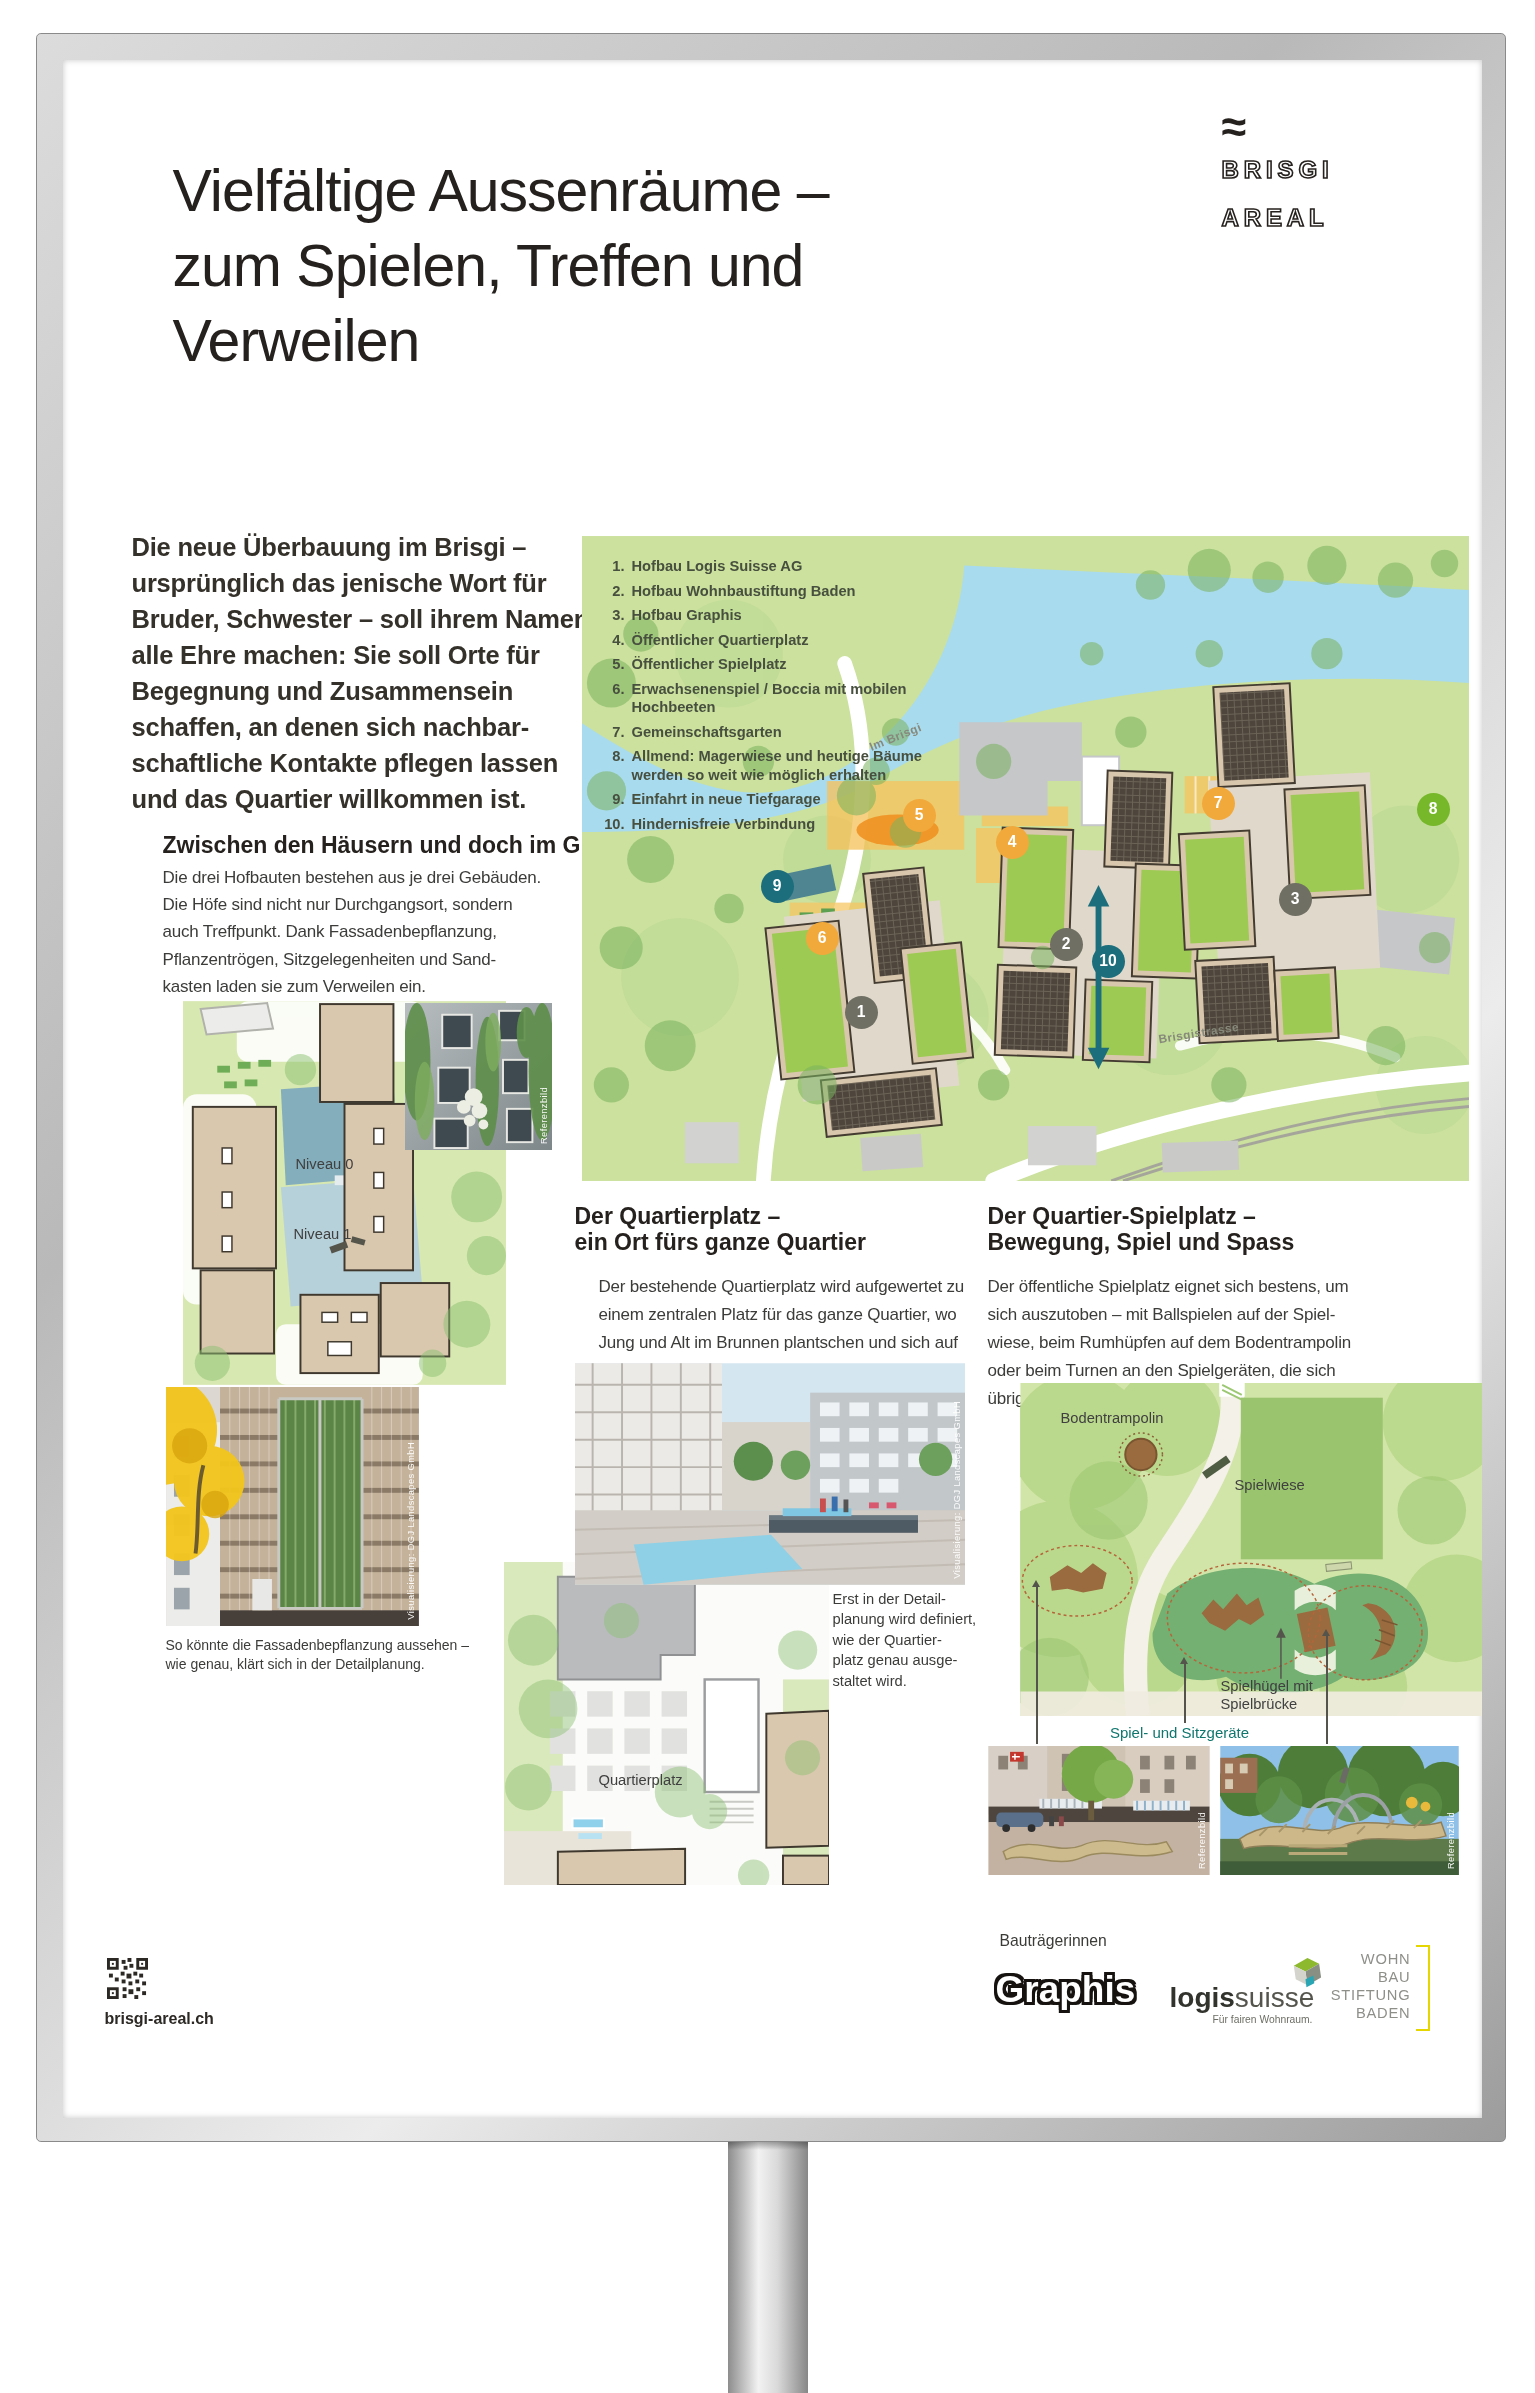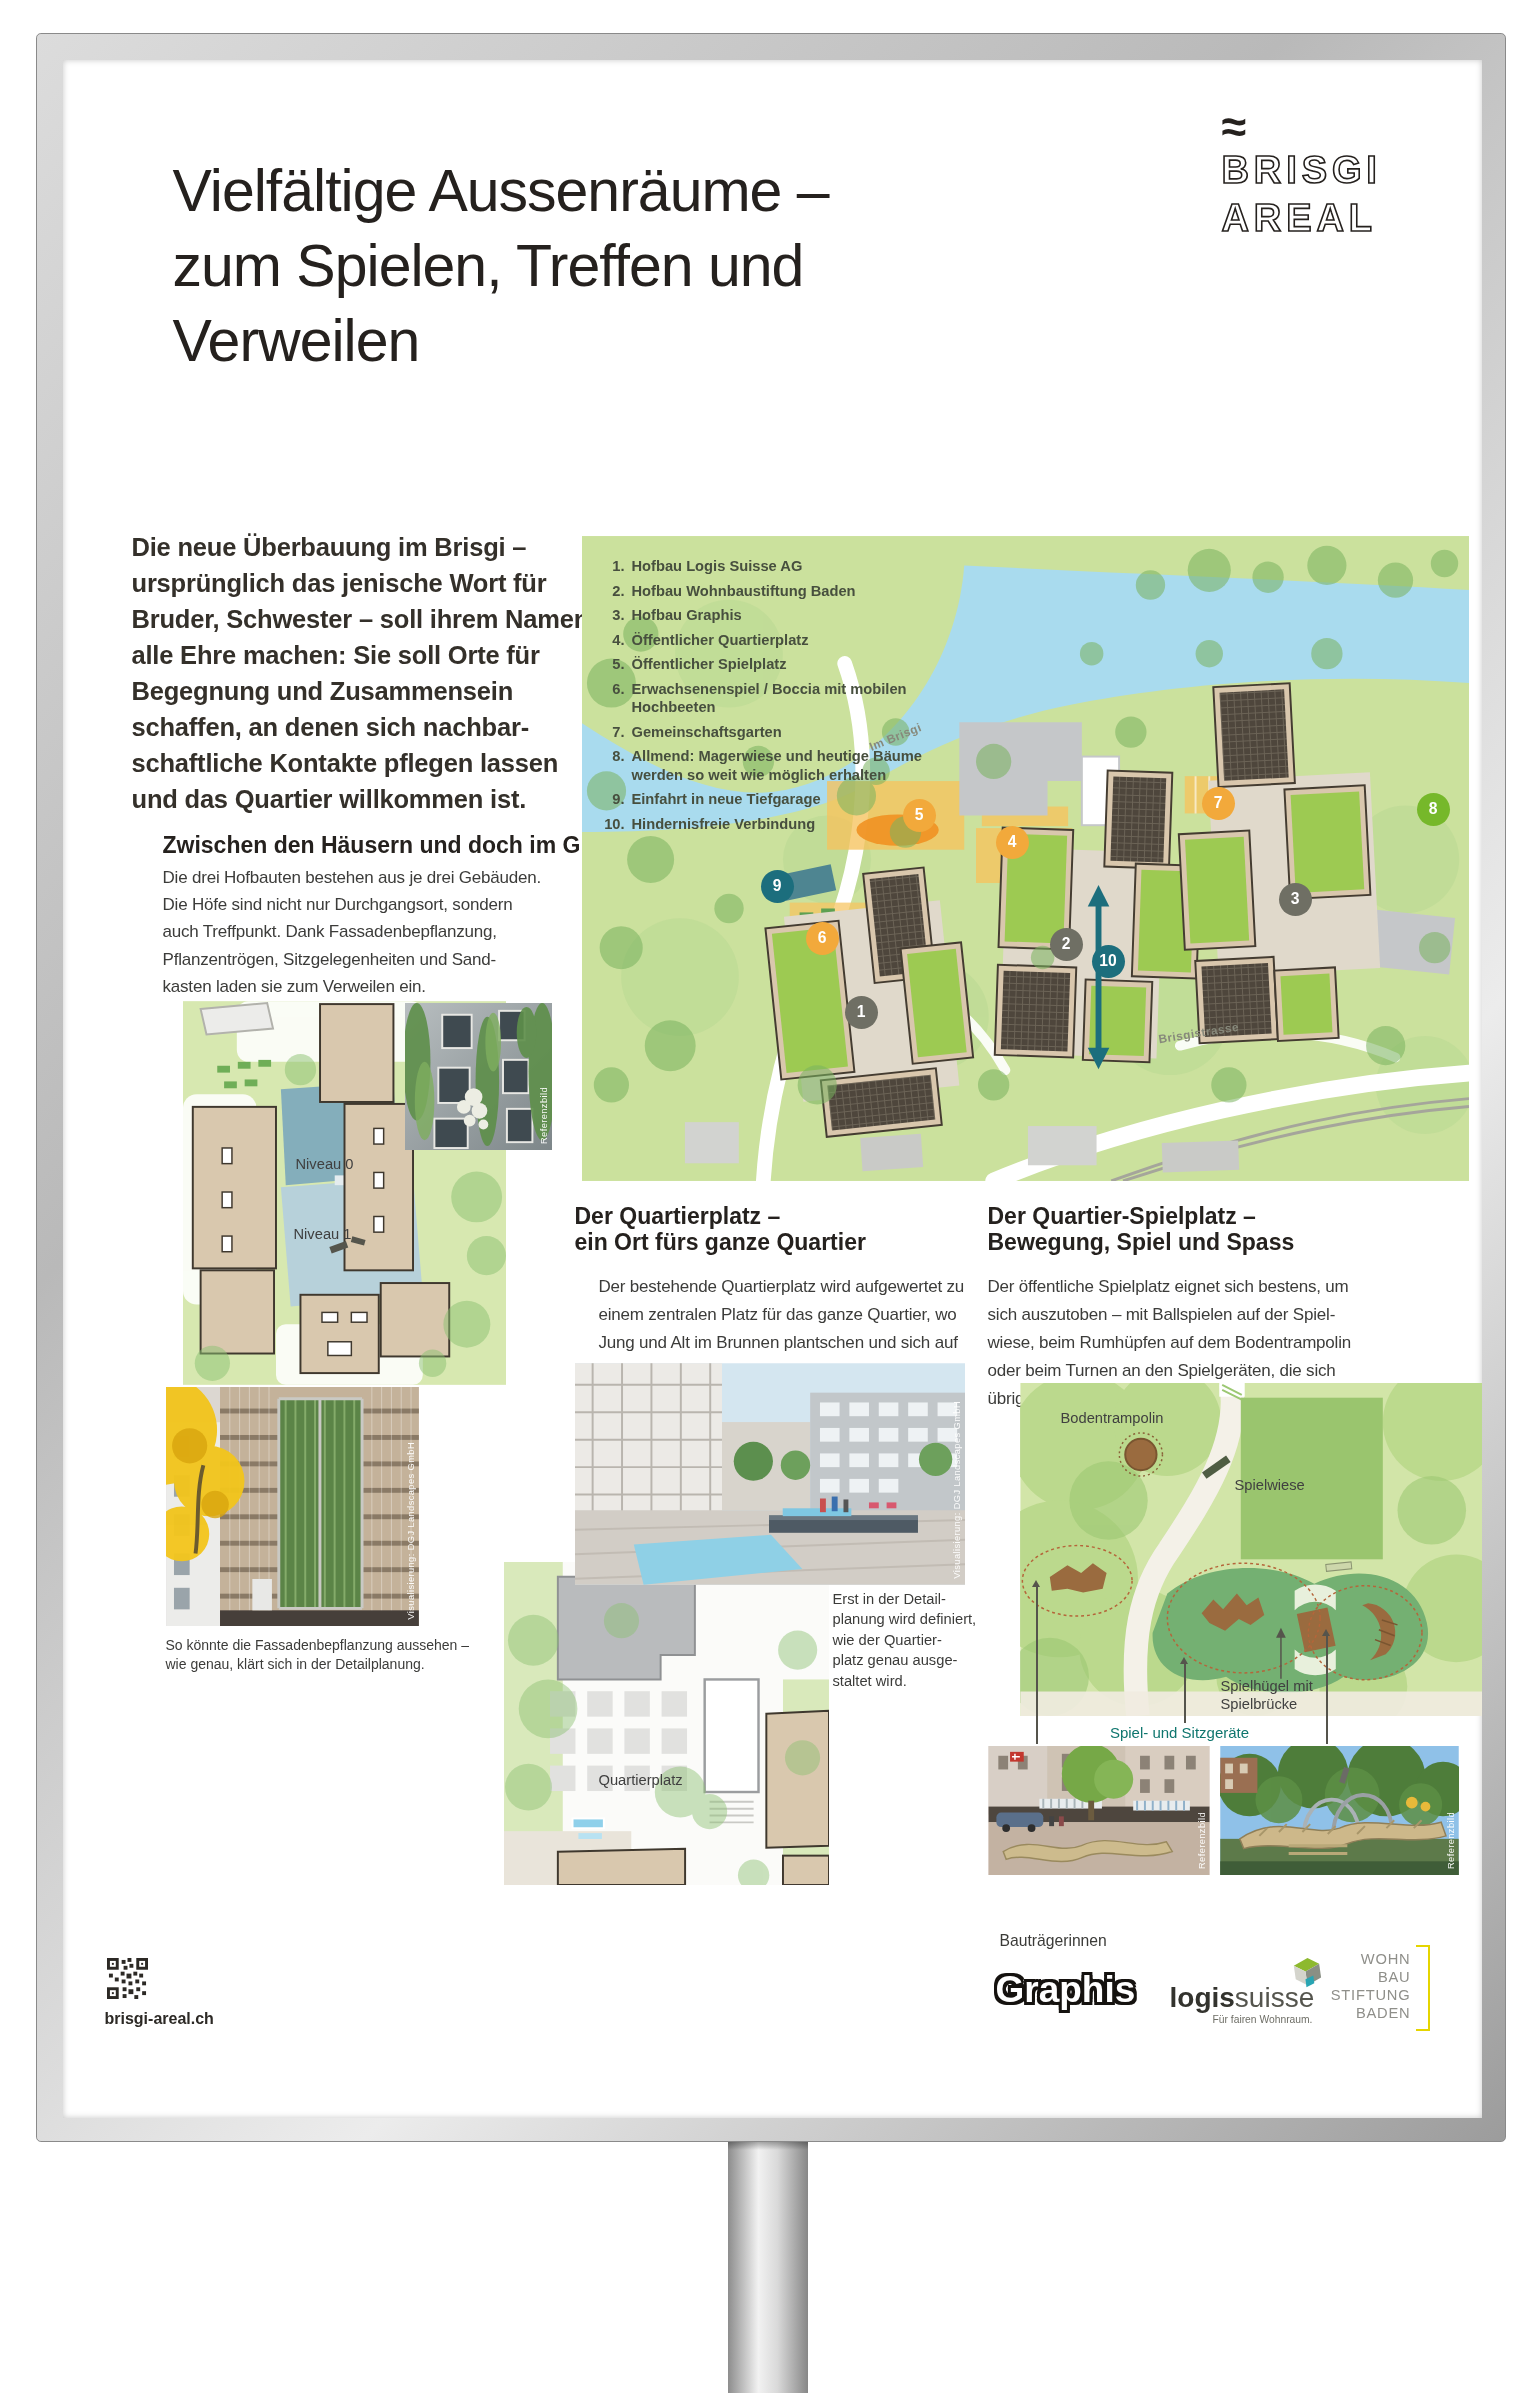--- a/index.html
+++ b/index.html
@@ -14,21 +14,21 @@
   .frame{position:absolute;left:36px;top:33px;width:1470px;height:2109px;
         background:linear-gradient(135deg,#dcdcdc,#b9b9b9 35%,#ececec 68%,#9c9c9c);
         border:1px solid #8a8a8a;border-radius:4.9px;box-sizing:border-box;}
   .poster{position:absolute;left:25.5px;top:25.5px;width:1419px;height:2058px;background:#fff;
         box-shadow:inset 0 0 6.9px rgba(0,0,0,.22);overflow:hidden;}
   
   .title{position:absolute;left:110px;top:94px;font-size:59px;line-height:75px;font-weight:400;
         color:#25211e;letter-spacing:-1px;}
   .logo{position:absolute;left:1159px;top:47px;width:211px;color:#25211e;text-align:left;}
   .logo .tilde{font-size:45px;font-weight:700;line-height:39px;display:block;}
-  .logo .word{display:block;font-size:38px;line-height:48px;font-weight:700;letter-spacing:4.9px;
+  .logo .word{display:block;font-size:24px;line-height:48px;font-weight:700;letter-spacing:4.9px;
         color:rgba(255,255,255,0);-webkit-text-stroke:1.6px #25211e;}
   .intro{position:absolute;left:69px;top:469px;font-size:25.5px;line-height:36px;font-weight:700;
         color:#34302a;letter-spacing:-0.2px;}
   .sec-head{position:absolute;font-size:23px;font-weight:700;color:#25211e;line-height:26.5px;}
   .sec-body{position:absolute;font-size:17px;line-height:27.4px;color:#3c3c3a;letter-spacing:-0.2px;}
   .small-caption{position:absolute;left:103px;top:1576px;font-size:14px;line-height:19.6px;color:#3c3c3a;}
   .note{position:absolute;left:770px;top:1529px;font-size:14.7px;line-height:20.6px;color:#3c3c3a;}
   
   .map{position:absolute;left:519px;top:476px;width:887px;height:645px;overflow:hidden;}
   .map svg{position:absolute;left:0;top:0;}

